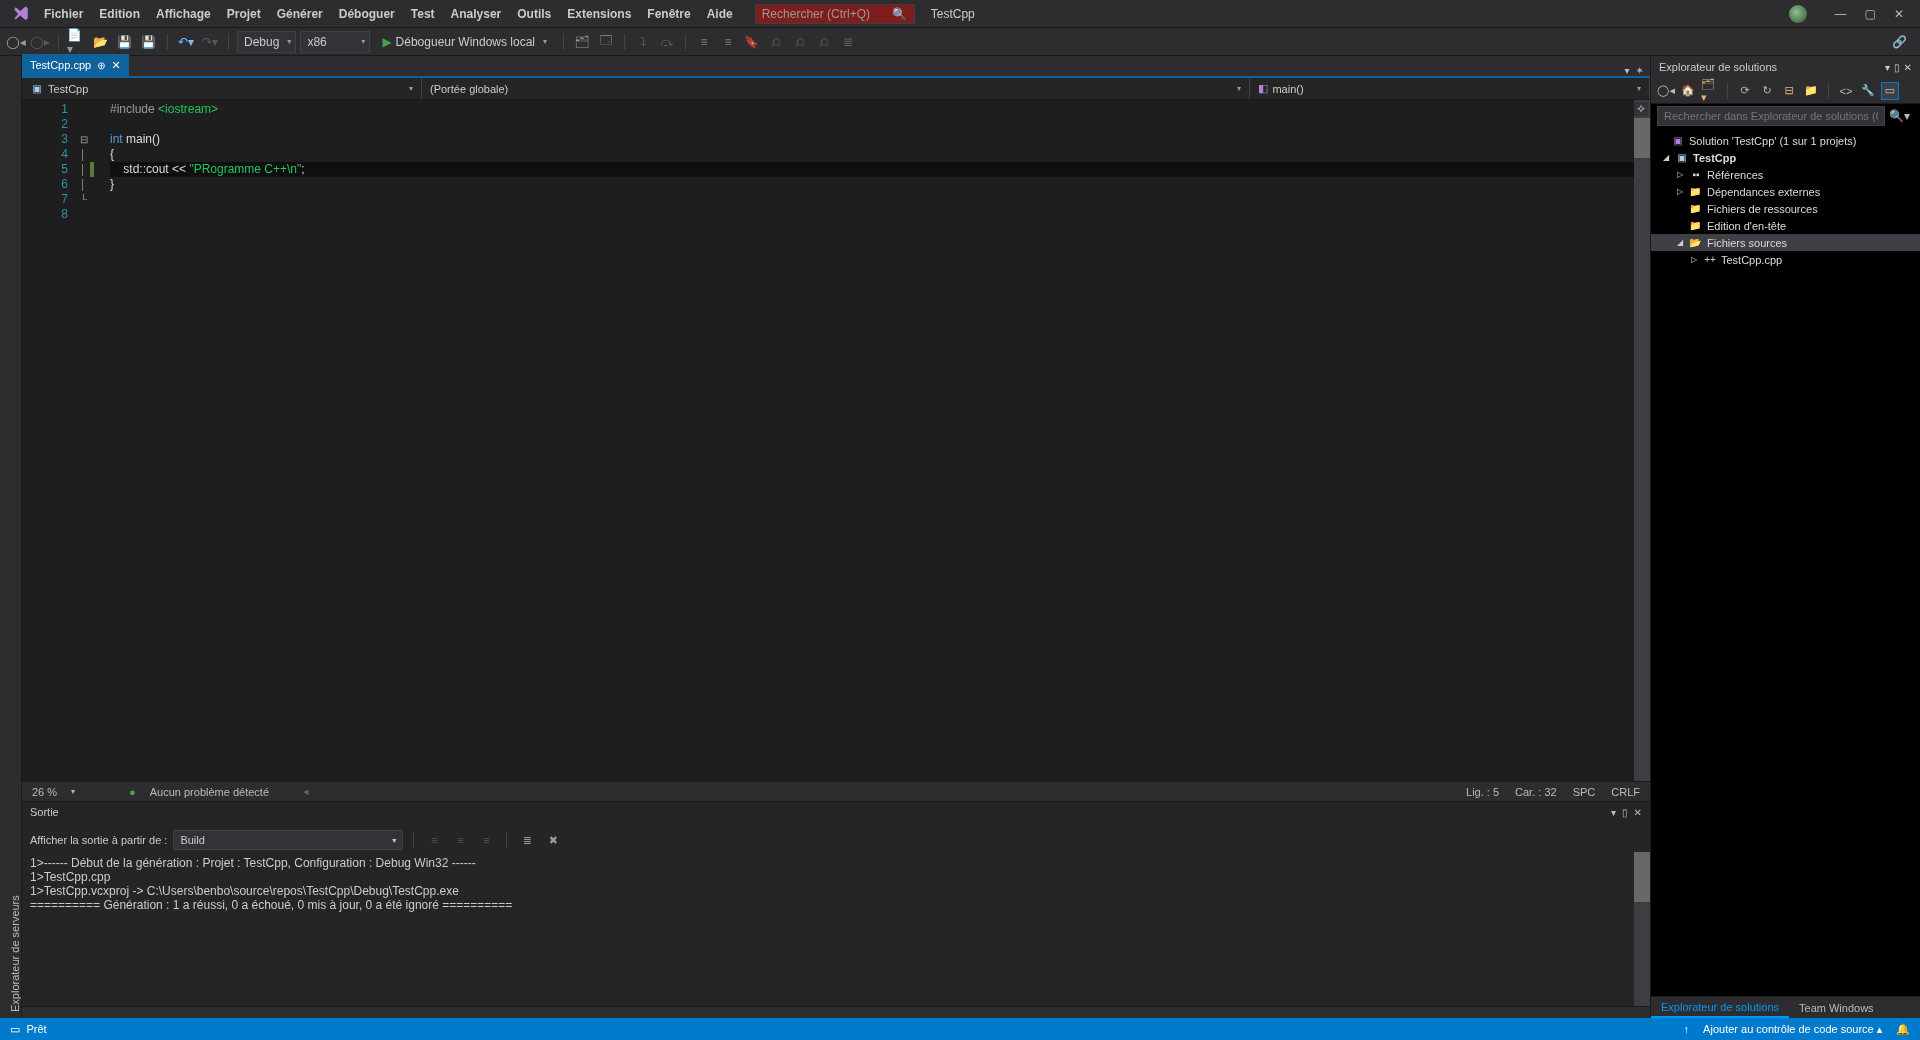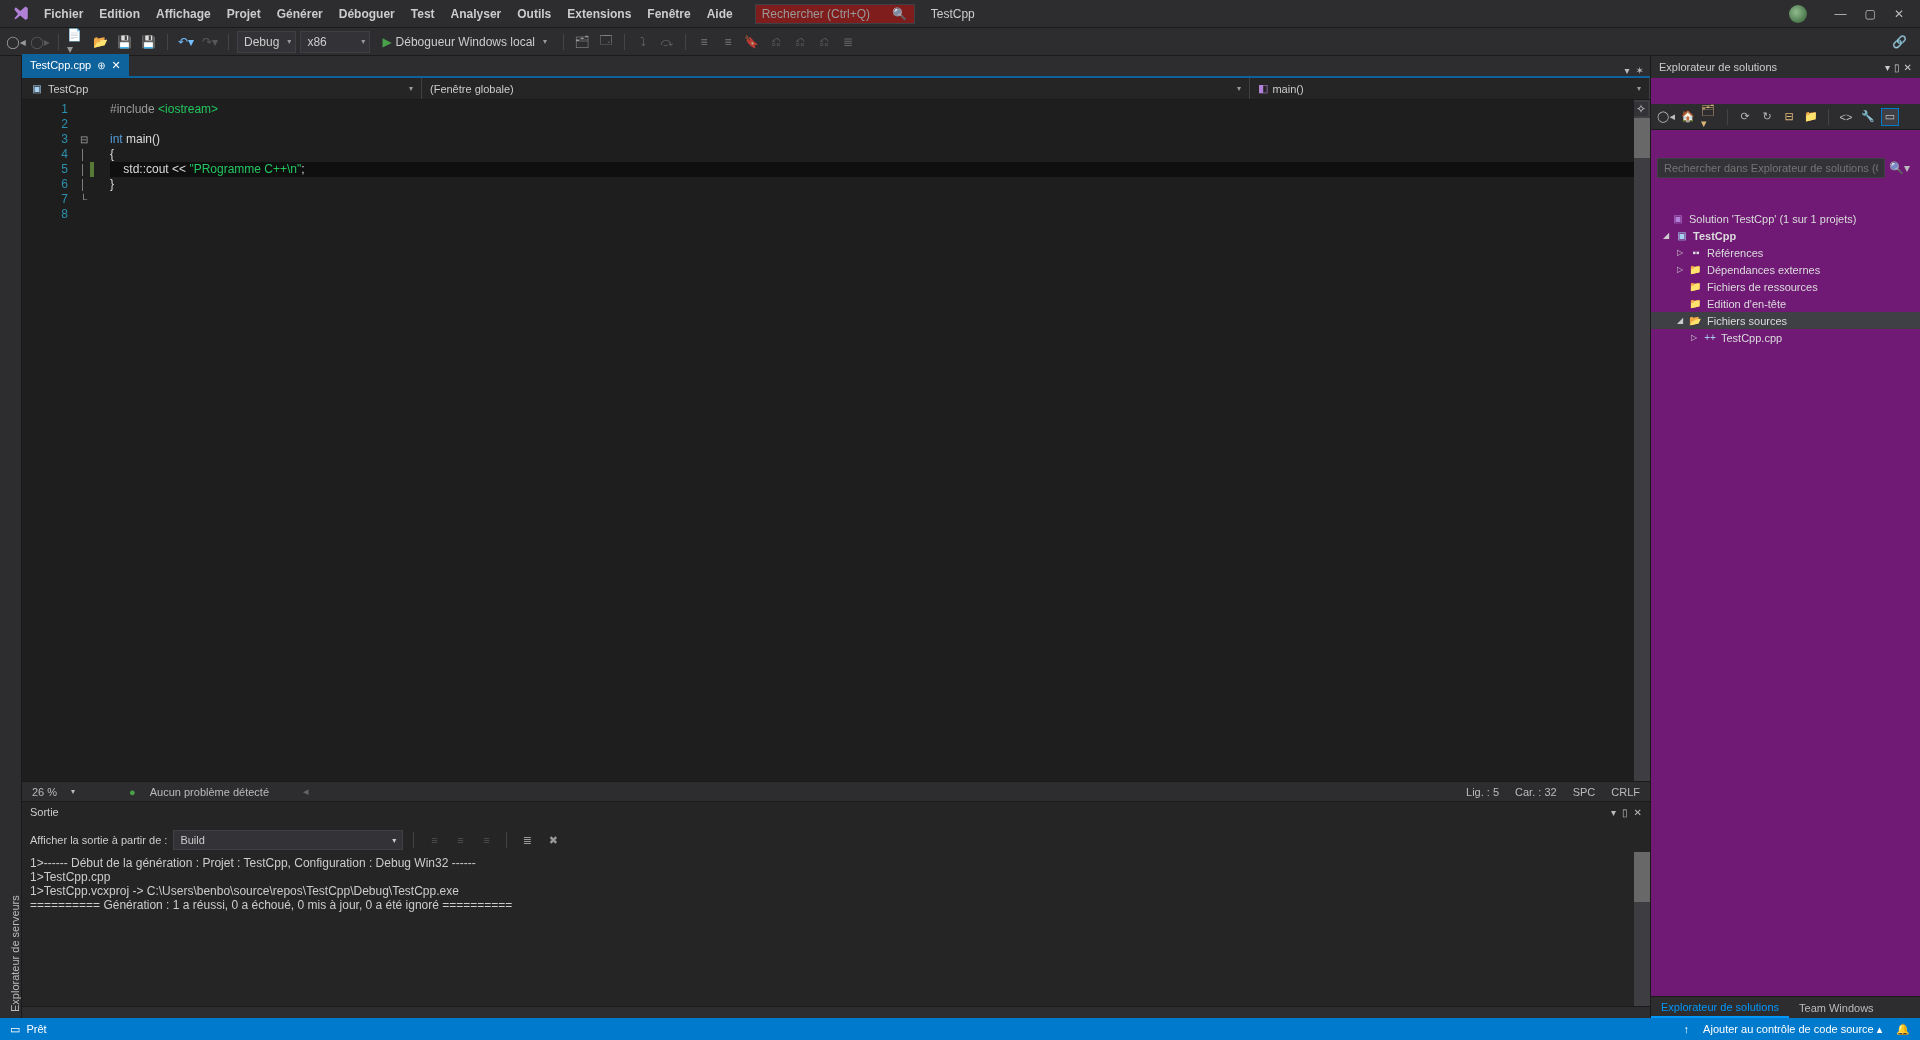--- a/index.html
+++ b/index.html
@@ -72,21 +72,21 @@
 .out-panel { border-top: 1px solid #1a1a1a; background: #252526; display: flex; flex-direction: column; height: 205px; }
 .out-title { height: 20px; display: flex; align-items: center; padding: 0 8px; color: #ccc; font-size: 11px; position: relative; }
 .out-title .tools { margin-left: auto; display: flex; gap: 6px; color: #bbb; font-size: 10px; }
 .out-toolbar { height: 24px; display: flex; align-items: center; padding: 0 8px; gap: 6px; color: #ccc; font-size: 11px; margin-top: 6px; }
 .out-drop { width: 230px; height: 20px; background: #333337; border: 1px solid #3f3f46; padding: 0 6px; display: flex; align-items: center; color: #ccc; }
 .out-text { flex: 1; font-family: Consolas, monospace; font-size: 12px; color: #ccc; padding: 4px 8px; white-space: pre; overflow: hidden; position: relative; line-height: 14px; }
 .out-vscroll { position: absolute; right: 0; top: 0; width: 16px; height: 100%; background: #3e3e42; }
 .out-vscroll .thumb { width: 100%; height: 50px; background: #686868; }
 
 
-.right-panel { width: 270px; background: #701a75; border-left: 1px solid #1a1a1a; display: flex; flex-direction: column; gap: 26px; }
+.right-panel { width: 270px; background: #000000; border-left: 1px solid #1a1a1a; display: flex; flex-direction: column; }
 .rp-title { height: 22px; background: #2d2d30; display: flex; align-items: center; padding: 0 8px; color: #ccc; font-size: 11px; }
 .rp-title .tools { margin-left: auto; display: flex; gap: 4px; font-size: 10px; }
 .rp-toolbar { height: 26px; background: #2d2d30; display: flex; align-items: center; padding: 0 6px; gap: 4px; border-bottom: 1px solid #1a1a1a; }
 .rp-tb-btn { width: 18px; height: 18px; display: flex; align-items: center; justify-content: center; color: #bbb; font-size: 11px; }
 .rp-tb-btn.active { background: #3f3f46; border: 1px solid #007acc; }
 .rp-search { height: 24px; display: flex; align-items: center; padding: 0 6px; }
 .rp-search input { flex: 1; height: 20px; background: #333337; border: 1px solid #3f3f46; color: #999; padding: 0 6px; font-size: 11px; }
 .rp-tree { flex: 1; padding: 4px 0; font-size: 11px; color: #dcdcdc; overflow: auto; }
 .tree-row { display: flex; align-items: center; height: 17px; padding-left: 6px; gap: 4px; }
 .tree-row.sel { background: #3f3f46; }
@@ -200,21 +200,21 @@
       </div>
     </div>
 
     <div class="nav-bar">
       <div class="nav-cell" style="width:400px">
         <span class="ic ic-proj">▣</span>
         <span style="margin-left:4px">TestCpp</span>
         <span class="dd">▾</span>
       </div>
       <div class="nav-cell flex">
-        <span>(Fenêtre globale)</span>
+        <span>(Portée globale)</span>
         <span class="dd">▾</span>
       </div>
       <div class="nav-cell" style="width:400px">
         <span style="color:#b180d7">◧</span>
         <span style="margin-left:4px">main()</span>
         <span class="dd">▾</span>
       </div>
     </div>
 
     <div class="editor-wrap">

